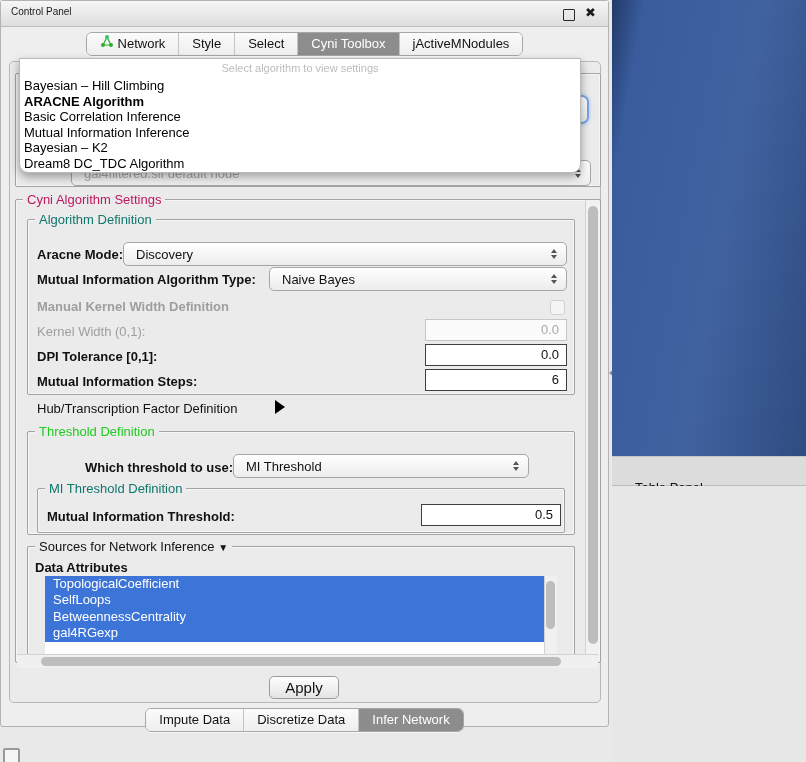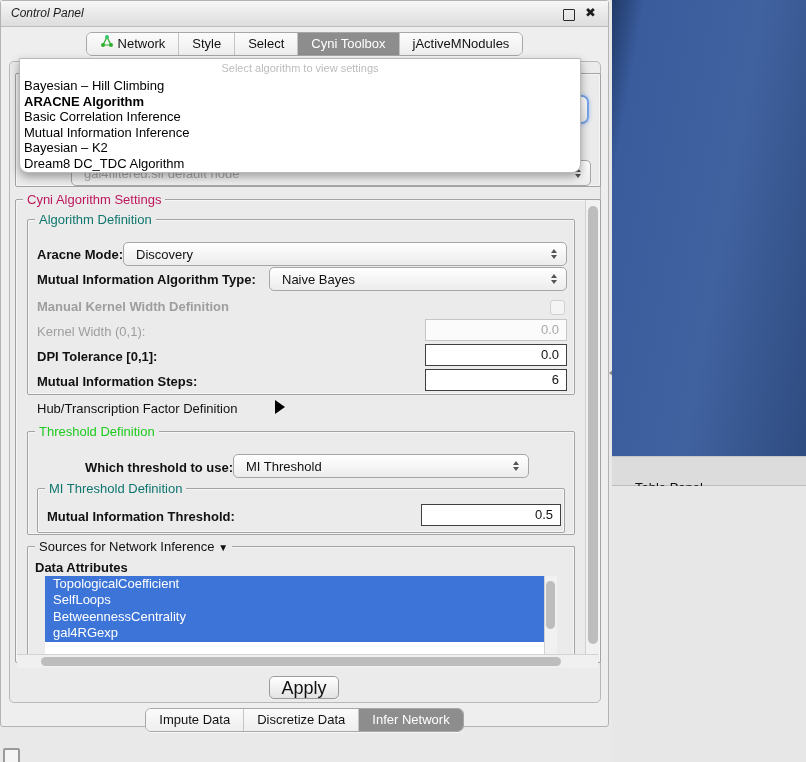--- a/index.html
+++ b/index.html
@@ -6,21 +6,21 @@
   body{
     width:806px;height:762px;overflow:hidden;position:relative;
     background:#e9e9e9;
     font-family:"Liberation Sans","DejaVu Sans",sans-serif;
     -webkit-font-smoothing:antialiased;
   }
   .abs{position:absolute;}
   
   .cpanel{left:0;top:5;width:609px;height:727px;background:#eeeeee;border:1px solid #b3b3b3;border-radius:3px;box-sizing:border-box;}
   .cpanel-title{left:0;top:0;width:100%;height:25px;background:linear-gradient(#f6f6f6,#dddddd);border-bottom:1px solid #bdbdbd;}
-  .cpanel-title .txt{position:absolute;left:10px;top:5px;font-size:12px;color:#1c1c1c;font-style:italic;}
+  .cpanel-title .txt{position:absolute;left:10px;top:5px;font-size:10px;color:#1c1c1c;}
   .float-ic{position:absolute;right:33px;top:8px;width:10px;height:10px;border:1.6px solid #2b2b2b;border-radius:1px;}
   .close-ic{position:absolute;right:12px;top:4px;font-size:13px;font-weight:bold;color:#1c1c1c;}
   
   .tabwrap{left:0;width:100%;display:flex;justify-content:center;}
   .tabgroup{display:flex;border:1px solid #a7a7a7;border-radius:6px;overflow:hidden;background:#f4f4f4;height:22px;box-shadow:0 1px 0 rgba(255,255,255,.6);}
   .seg{font-size:13px;line-height:22px;padding:0 13px;color:#111;background:linear-gradient(#fbfbfb,#eeeeee);border-left:1px solid #c4c4c4;display:flex;align-items:center;gap:5px;white-space:nowrap;}
   .seg:first-child{border-left:none;}
   .seg.sel{background:#8d8d8d;color:#fff;}
   .subpanel{left:8px;top:60px;width:592px;height:642px;background:#ebebeb;border:1px solid #b8b8b8;border-radius:5px;box-sizing:border-box;}
   
@@ -44,21 +44,21 @@
   .popup-item{font-size:13px;color:#000;line-height:15.6px;padding-left:4px;white-space:nowrap;}
   .popup-item.sel{font-weight:bold;}
   
   .sb-track-v{background:#f1f1f1;border-left:1px solid #d2d2d2;}
   .sb-thumb{background:#bdbdbd;border-radius:5px;}
   .sb-track-h{background:#f0f0f0;border-top:1px solid #d2d2d2;}
   
   .attrlist{left:44px;top:575px;width:512px;height:78px;background:#fff;overflow:hidden;}
   .attr-item{font-size:13px;color:#fff;background:#3c74d8;line-height:16.4px;padding-left:8px;white-space:nowrap;width:492px;}
   
-  .btn{position:absolute;background:linear-gradient(#ffffff,#e3e3e3);border:1px solid #9b9b9b;border-radius:5px;font-size:18px;color:#111;text-align:center;box-sizing:border-box;}
+  .btn{position:absolute;background:linear-gradient(#ffffff,#e3e3e3);border:1px solid #9b9b9b;border-radius:5px;font-size:15px;color:#111;text-align:center;box-sizing:border-box;}
   
   .netbg{left:612px;top:0;width:194px;height:456px;background:linear-gradient(100deg,#203a68 0%,#3a5c9d 12%,#416300 0);background:linear-gradient(100deg,#203a68 0%,#3a5c9d 12%,#40629f 55%,#2f4c81 100%);}
   
   .tp-bar{left:612px;top:456px;width:194px;height:30px;background:#dcdcdc;border-top:1px solid #c6c6c6;border-bottom:1px solid #bdbdbd;box-sizing:border-box;}
   .tp-bar .txt{position:absolute;left:23px;top:23px;font-size:13px;color:#111;}
   .tp-area{left:612px;top:486px;width:194px;height:276px;background:#e7e7e7;}
 </style>
 </head>
 <body>
 

